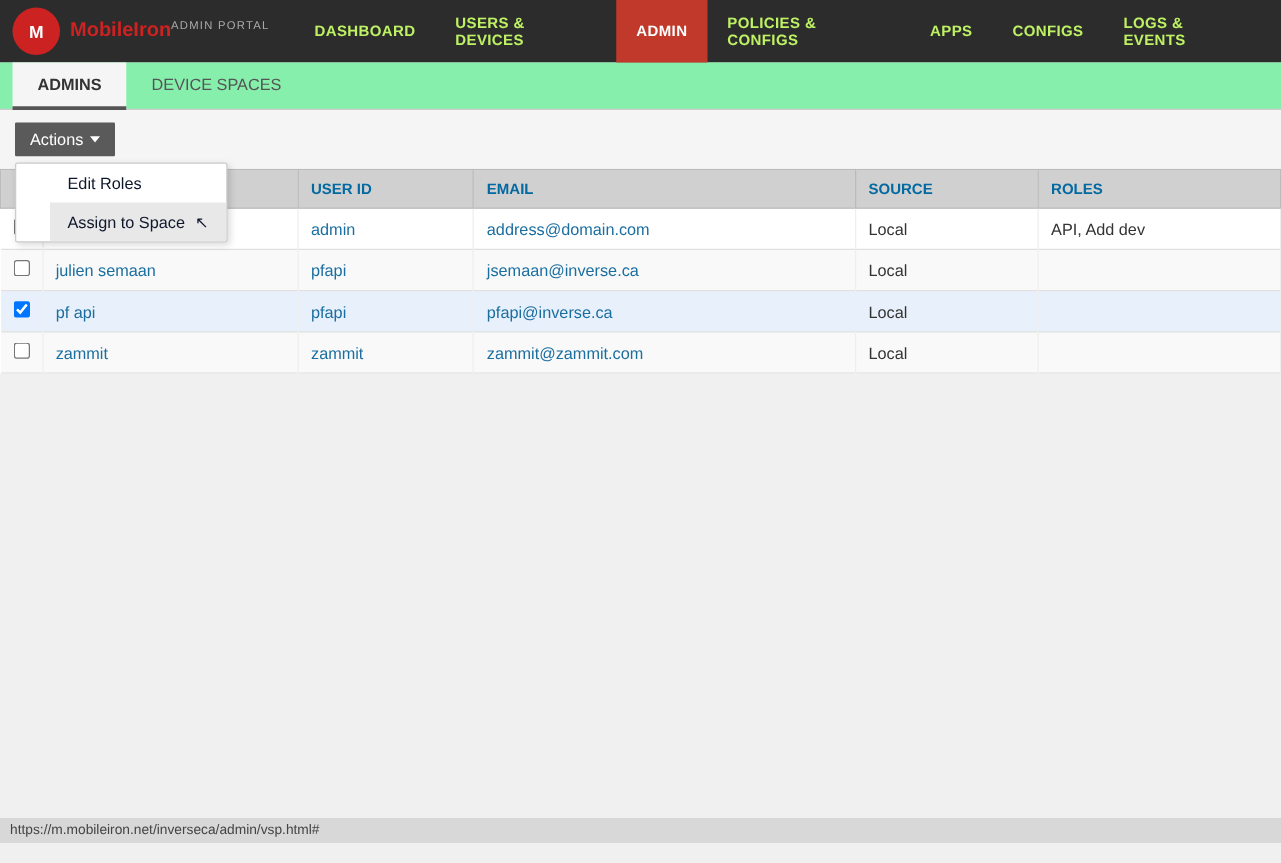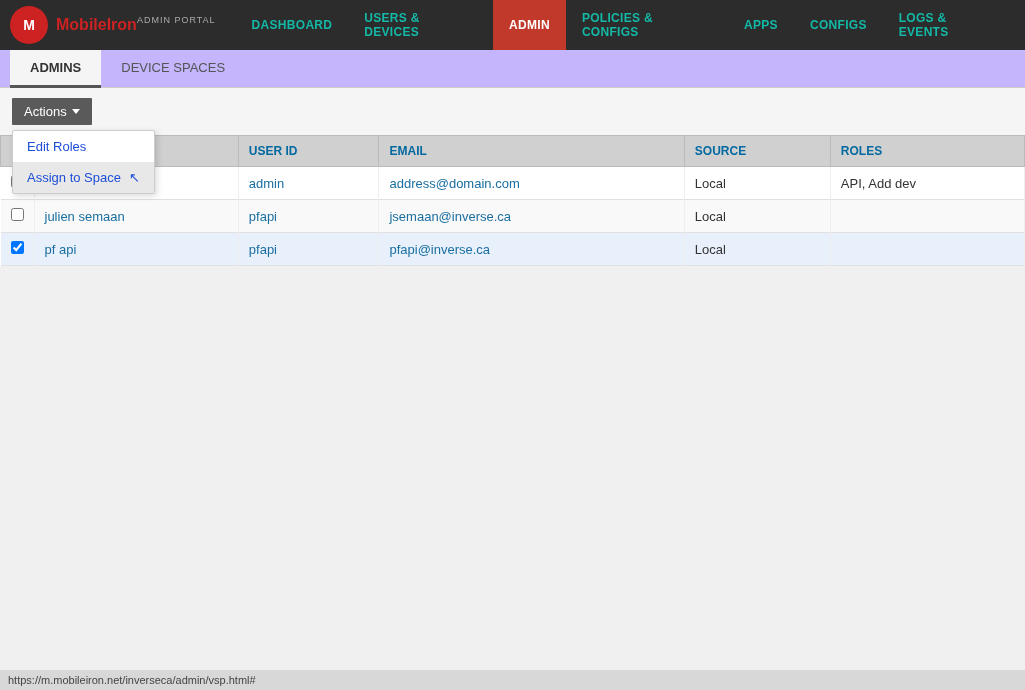--- a/index.html
+++ b/index.html
@@ -47,36 +47,36 @@
     .logo-text .sub {
       color: #aaa;
       font-size: 9px;
       letter-spacing: 1px;
     }
     .nav-items {
       display: flex;
       flex: 1;
     }
     .nav-item {
-      color: #14b8a6;
+      color: #bef264;
       padding: 0 16px;
       height: 50px;
       display: flex;
       align-items: center;
       font-size: 12px;
       cursor: pointer;
       text-decoration: none;
       font-weight: bold;
       letter-spacing: 0.3px;
     }
     .nav-item.active { background: #c0392b; color: white; }
 
     
     .sub-tabs {
-      background: #c4b5fd;
+      background: #86efac;
       border-bottom: 1px solid #ccc;
       display: flex;
       padding: 0 10px;
     }
     .sub-tab {
       padding: 10px 20px;
       cursor: pointer;
       font-size: 13px;
       color: #555;
       border-bottom: 3px solid transparent;
@@ -123,24 +123,25 @@
       border: 1px solid #ccc;
       border-radius: 2px;
       box-shadow: 2px 2px 6px rgba(0,0,0,0.15);
       z-index: 100;
       min-width: 130px;
     }
     .dropdown-item {
       padding: 8px 14px;
       cursor: pointer;
       font-size: 13px;
-      color: #1d4ed8;
+      color: #0f172a;
       display: flex;
       align-items: center;
       gap: 6px;
+      margin-left: 27px;
     }
     .dropdown-item.highlighted {
       background: #e8e8e8;
     }
 
     
     .table-container {
       background: white;
       margin: 0;
     }
@@ -179,21 +180,21 @@
     .link-blue { color: #1a6ea0; cursor: pointer; }
 
     
     input[type="checkbox"] {
       cursor: pointer;
     }
 
     
     .status-bar {
       position: fixed;
-      bottom: 0;
+      bottom: 16px;
       left: 0;
       right: 0;
       background: #d8d8d8;
       padding: 4px 8px;
       font-size: 11px;
       color: #444;
       height: 20px;
     }
   </style>
 </head>
@@ -276,19 +277,27 @@
         <td></td>
       </tr>
       <tr style="background:#e8f0fb;">
         <td class="check-col"><input type="checkbox" checked="" style=""></td>
         <td><span class="link-blue">pf api</span></td>
         <td><span class="link-blue">pfapi</span></td>
         <td><span class="link-blue">pfapi@inverse.ca</span></td>
         <td>Local</td>
         <td></td>
       </tr>
+      <tr>
+        <td class="check-col"><input type="checkbox" style=""></td>
+        <td><span class="link-blue">zammit</span></td>
+        <td><span class="link-blue">zammit</span></td>
+        <td><span class="link-blue">zammit@zammit.com</span></td>
+        <td>Local</td>
+        <td></td>
+      </tr>
     </tbody>
   </table>
 </div>
 
 <div class="status-bar">
   <span>https://m.mobileiron.net/inverseca/admin/vsp.html#</span>
 </div>
 
 </body></html>

